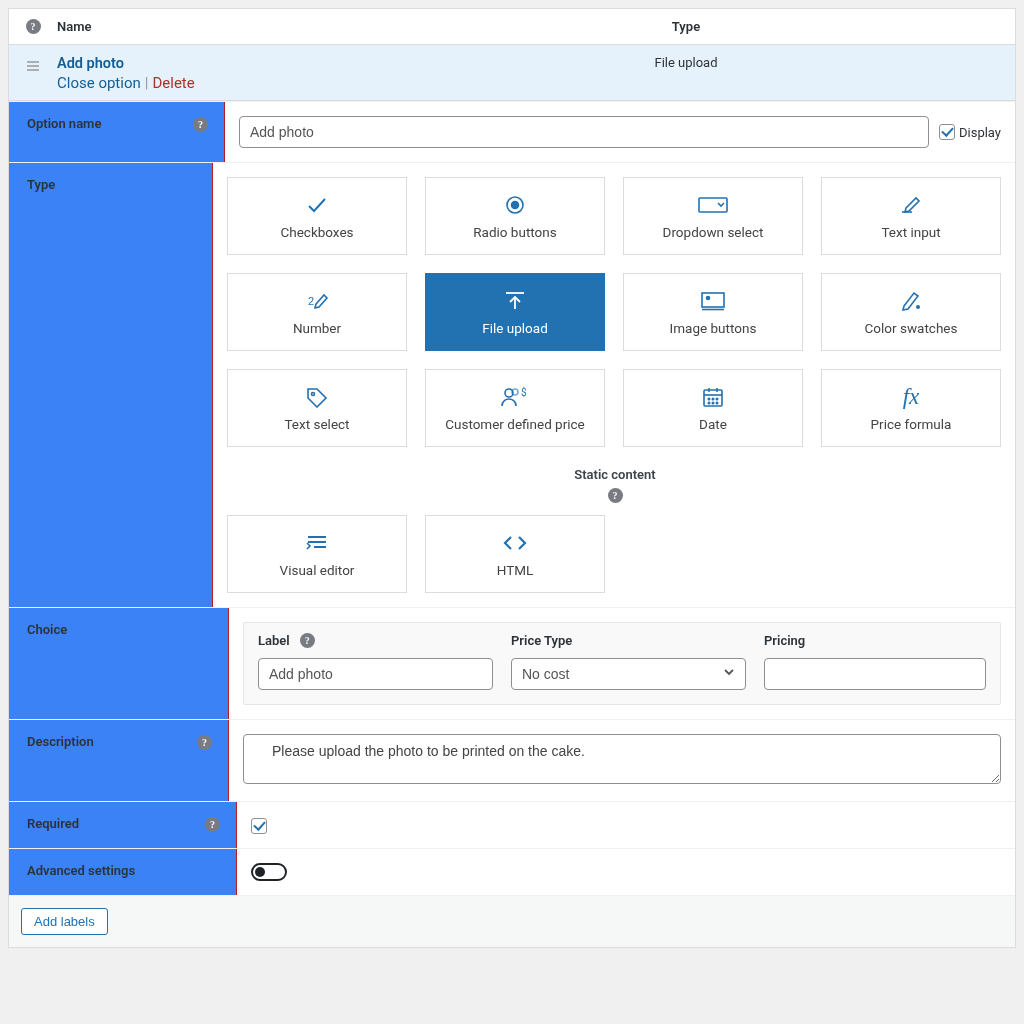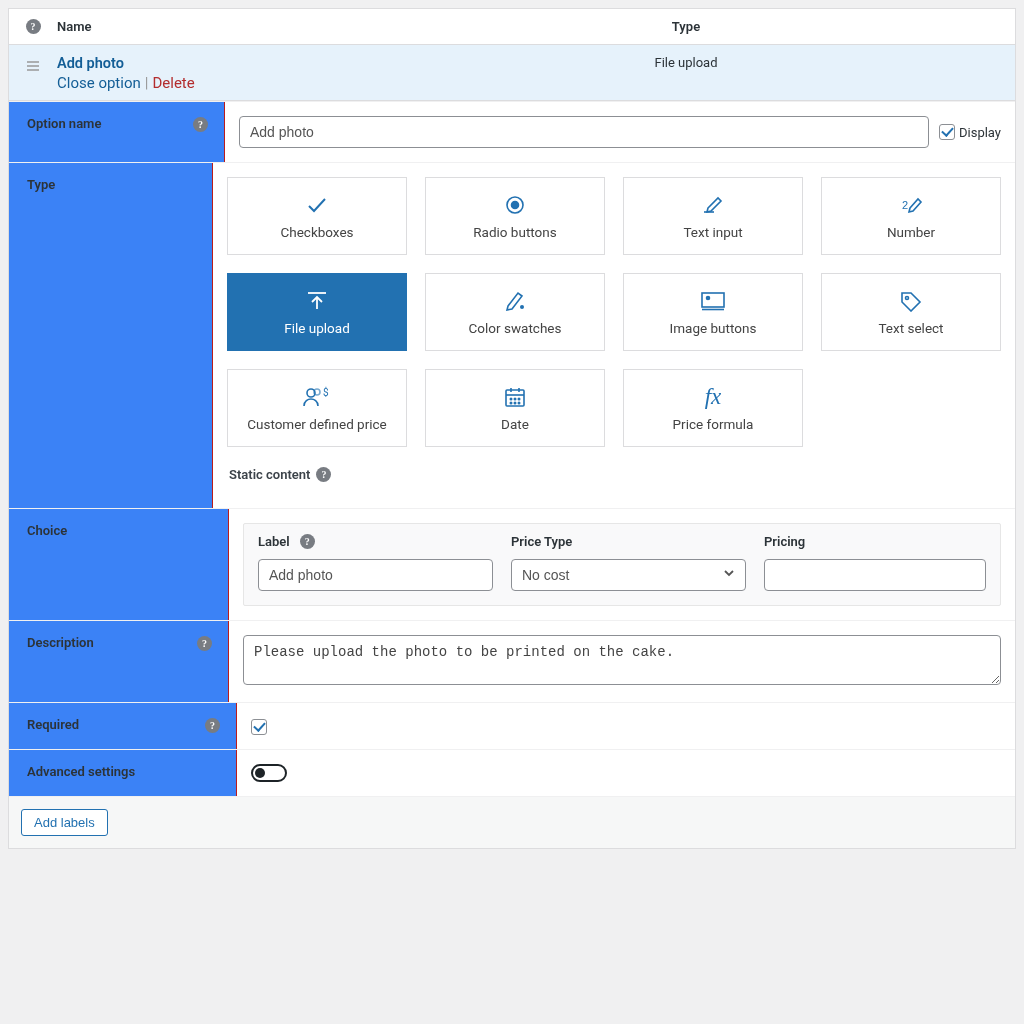--- a/index.html
+++ b/index.html
@@ -29,36 +29,36 @@
 .chk { width: 16px; height: 16px; border: 1px solid #8c8f94; border-radius: 3px; display:inline-flex; align-items:center; justify-content:center; background:#fff; }
 .chk.checked::after { content:""; width:9px; height:5px; border-left: 2px solid #2271b1; border-bottom: 2px solid #2271b1; transform: rotate(-48deg); margin-top:-3px; }
 
 .type-grid { display: grid; grid-template-columns: repeat(4, 180px); gap: 18px 18px; }
 .type-card { border: 1px solid #dcdcde; border-radius: 0; height: 78px; display:flex; flex-direction:column; align-items:center; justify-content:center; gap:6px; cursor:pointer; }
 .type-card .ic { color:#2271b1; height:26px; display:flex; align-items:center; justify-content:center; }
 .type-card .lbl { color:#444; font-size: 13.5px; }
 .type-card.selected { background:#2271b1; border-color:#2271b1; }
 .type-card.selected .ic { color:#fff; }
 .type-card.selected .lbl { color:#fff; }
-.static-label { font-weight:600; margin: 20px 0 12px 2px; display:flex; align-items:center; gap:6px; color:#3c434a; }
+.static-label { font-weight:600; margin: 20px 0 12px 2px; display:flex; align-items:center; gap:6px; color:#3c434a;flex-direction:column; }
 
 .choice-table { width: 758px; border: 1px solid #e6e6e6; background:#f9f9fa; border-radius: 2px;}
 .choice-head { display:flex; padding: 10px 14px 10px; font-weight:600; color:#2c3338; font-size:13px;}
 .choice-head .c1 { flex: 0 0 253px; display:flex; align-items:center; gap:10px;}
 .choice-head .c2 { flex: 0 0 253px;}
 .choice-head .c3 { flex: 1;}
 .choice-body { display:flex; padding: 0 14px 14px; gap:0; }
 .choice-body .c1 { flex: 0 0 253px; padding-right:18px; }
 .choice-body .c2 { flex: 0 0 253px; padding-right:18px; }
 .choice-body .c3 { flex: 1; }
 .small-input { width: 100%; height: 32px; border: 1px solid #8c8f94; border-radius: 4px; padding: 0 10px; font-size: 14px; color:#555; background:#fff; }
 .select-wrap { position:relative; }
 .select-wrap .caret { position:absolute; right:10px; top:7px; pointer-events:none; color:#555; }
 
-.textarea { width: 758px; min-height: 40px; border: 1px solid #8c8f94; border-radius: 4px; padding: 8px 10px; font-size: 14px; color:#444; resize: both; font-family:Liberation Mono, monospace; }
+.textarea { width: 758px; min-height: 40px; border: 1px solid #8c8f94; border-radius: 4px; padding: 8px 28px; font-size: 14px; color:#444; resize: both; font-family:Liberation Sans, sans-serif; }
 
 .toggle { width: 36px; height: 18px; border: 2px solid #1d2327; border-radius: 10px; position:relative; background:#fff; }
 .toggle::after { content:""; width:10px; height:10px; background:#1d2327; border-radius:50%; position:absolute; left:2px; top:2px; }
 
 .footer { padding: 12px 12px; background:#f6f7f7; border-top:1px solid #f0f0f1; }
 .add-btn { border: 1px solid #2271b1; color:#2271b1; background:#fff; border-radius: 3px; padding: 5px 12px; font-size: 13px; cursor:pointer; }
 
 .help-ic { width:15px; height:15px; border-radius:50%; background:#787c82; color:#fff; display:inline-flex; align-items:center; justify-content:center; font-size:10px; font-weight:700; font-family: Georgia, serif; }
 .drag-ic svg { color:#999; }
 </style>
@@ -126,20 +126,29 @@
           <span class="ic">
               <svg width="20" height="20" viewBox="0 0 20 20" fill="none" stroke="currentColor" stroke-width="1.6">
                 <circle cx="10" cy="10" r="8"></circle>
                 <circle cx="10" cy="10" r="3.5" fill="currentColor"></circle>
               </svg>
             </span>
           <span class="lbl">Radio buttons</span>
         </div>
         <div class="type-card">
           <span class="ic">
+              <svg width="30" height="20" viewBox="0 0 30 20" fill="none" stroke="currentColor" stroke-width="1.6">
+                <rect x="1" y="3" width="28" height="14" rx="1"></rect>
+                <polyline points="20,8 23,11 26,8"></polyline>
+              </svg>
+            </span>
+          <span class="lbl">Dropdown select</span>
+        </div>
+        <div class="type-card">
+          <span class="ic">
               <svg width="22" height="20" viewBox="0 0 22 20" fill="none" stroke="currentColor" stroke-width="1.6">
                 <line x1="2" y1="17" x2="12" y2="17"></line>
                 <path d="M6 13 L16 3 L19 6 L9 16 L5 17 Z"></path>
               </svg>
             </span>
           <span class="lbl">Text input</span>
         </div>
 
         <div class="type-card">
           <span class="ic">
@@ -156,37 +165,37 @@
               <svg width="24" height="22" viewBox="0 0 24 22" fill="none" stroke="currentColor" stroke-width="1.8">
                 <line x1="3" y1="3" x2="21" y2="3"></line>
                 <line x1="12" y1="19" x2="12" y2="7"></line>
                 <polyline points="7,12 12,7 17,12"></polyline>
               </svg>
             </span>
           <span class="lbl">File upload</span>
         </div>
         <div class="type-card">
           <span class="ic">
-              <svg width="24" height="22" viewBox="0 0 24 22" fill="none" stroke="currentColor" stroke-width="1.6">
-                <path d="M5 16 L15 3 L19 6 L9 19 L4 20 Z"></path>
-                <circle cx="19" cy="17" r="2" fill="currentColor" stroke="none"></circle>
-              </svg>
-            </span>
-          <span class="lbl">Color swatches</span>
-        </div>
-
-        <div class="type-card">
-          <span class="ic">
               <svg width="26" height="20" viewBox="0 0 26 20" fill="none" stroke="currentColor" stroke-width="1.6">
                 <rect x="2" y="2" width="22" height="14"></rect>
                 <circle cx="8" cy="7" r="1.5" fill="currentColor"></circle>
                 <line x1="2" y1="18.5" x2="24" y2="18.5"></line>
               </svg>
             </span>
           <span class="lbl">Image buttons</span>
+        </div>
+
+        <div class="type-card">
+          <span class="ic">
+              <svg width="24" height="22" viewBox="0 0 24 22" fill="none" stroke="currentColor" stroke-width="1.6">
+                <path d="M5 16 L15 3 L19 6 L9 19 L4 20 Z"></path>
+                <circle cx="19" cy="17" r="2" fill="currentColor" stroke="none"></circle>
+              </svg>
+            </span>
+          <span class="lbl">Color swatches</span>
         </div>
         <div class="type-card">
           <span class="ic">
               <svg width="24" height="22" viewBox="0 0 24 22" fill="none" stroke="currentColor" stroke-width="1.6">
                 <path d="M3 3 L12 3 L21 12 L12 21 L3 12 Z"></path>
                 <circle cx="8" cy="8" r="1.5"></circle>
               </svg>
             </span>
           <span class="lbl">Text select</span>
         </div>
@@ -225,20 +234,42 @@
             </span>
           <span class="lbl">Price formula</span>
         </div>
       </div>
 
       <div class="static-label">
         <span>Static content</span>
         <span class="help-ic">?</span>
       </div>
 
+      <div class="type-grid">
+        <div class="type-card">
+          <span class="ic">
+              <svg width="26" height="20" viewBox="0 0 26 20" fill="none" stroke="currentColor" stroke-width="2">
+                <line x1="4" y1="4" x2="22" y2="4"></line>
+                <line x1="4" y1="9" x2="22" y2="9"></line>
+                <line x1="10" y1="14" x2="22" y2="14"></line>
+                <polyline points="3,13 6,16 3,19" stroke-width="1.6" transform="translate(0,-3)"></polyline>
+              </svg>
+            </span>
+          <span class="lbl">Visual editor</span>
+        </div>
+        <div class="type-card">
+          <span class="ic">
+              <svg width="28" height="18" viewBox="0 0 28 18" fill="none" stroke="currentColor" stroke-width="2.2">
+                <polyline points="10,3 4,9 10,15"></polyline>
+                <polyline points="18,3 24,9 18,15"></polyline>
+              </svg>
+            </span>
+          <span class="lbl">HTML</span>
+        </div>
+      </div>
     </div>
   </div>
 
   <div class="form-row">
     <div class="form-label-col">
       <span class="label-text">Choice</span>
     </div>
     <div class="form-input-col">
       <div class="choice-table">
         <div class="choice-head">

